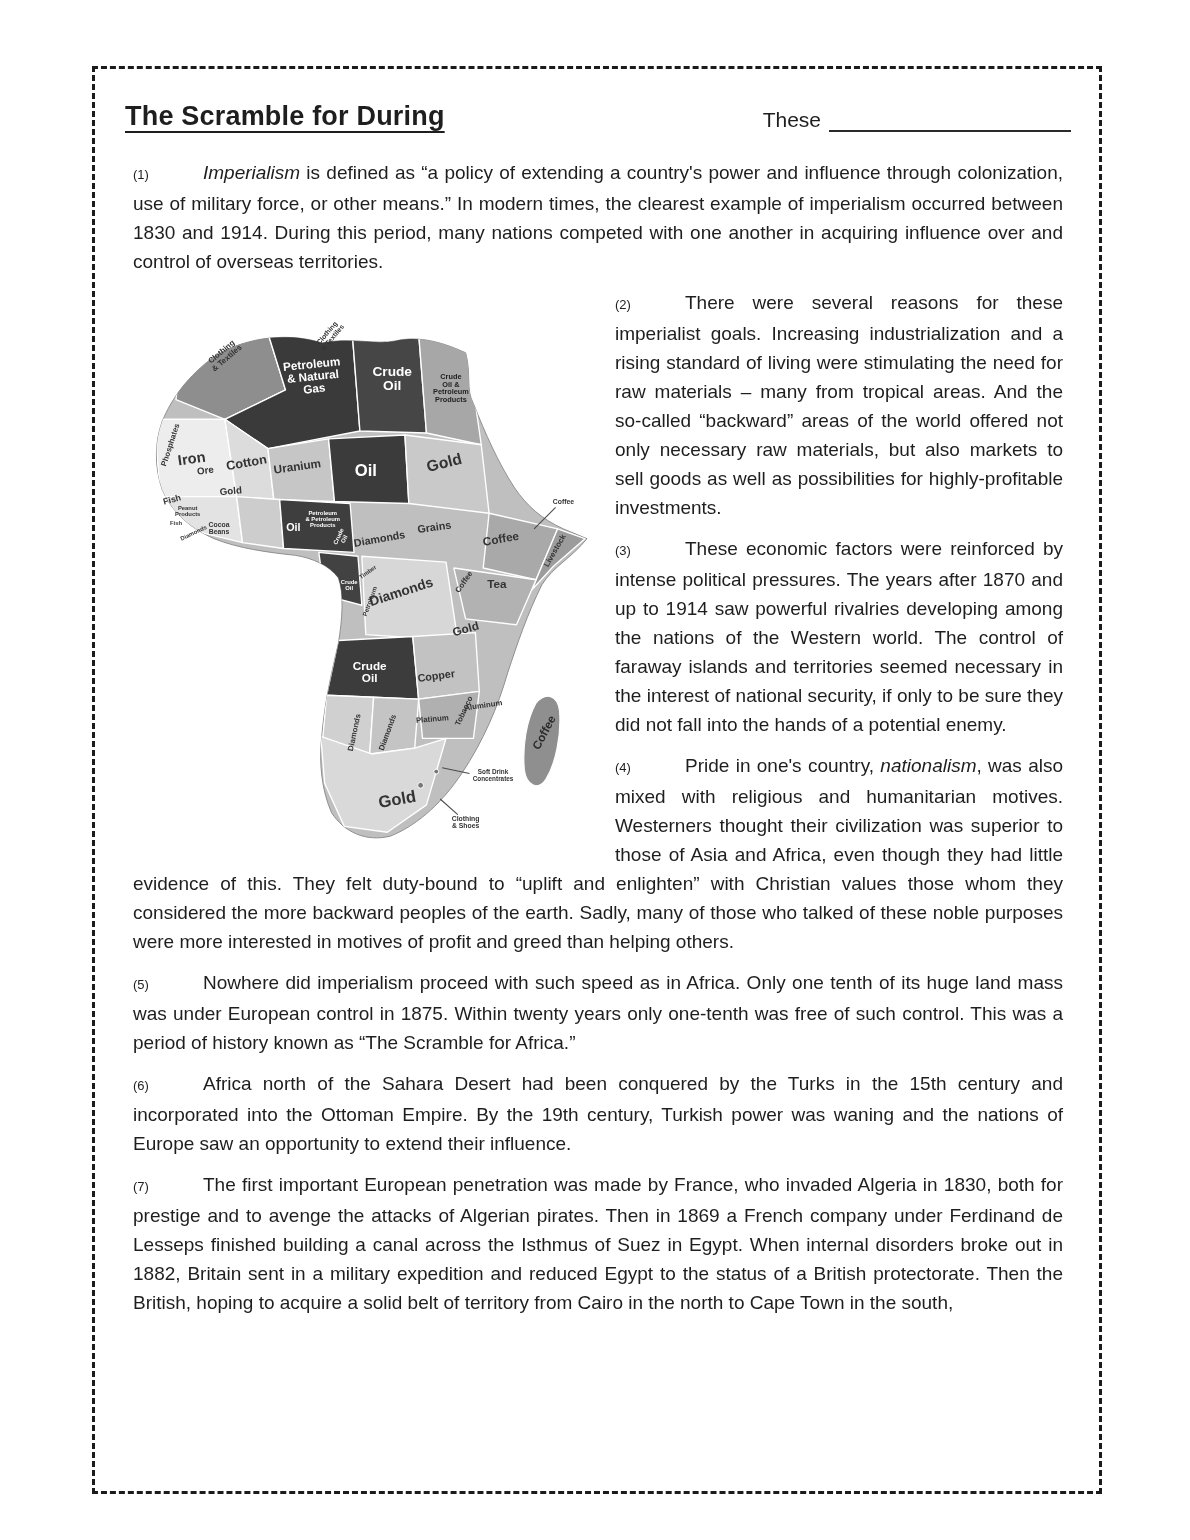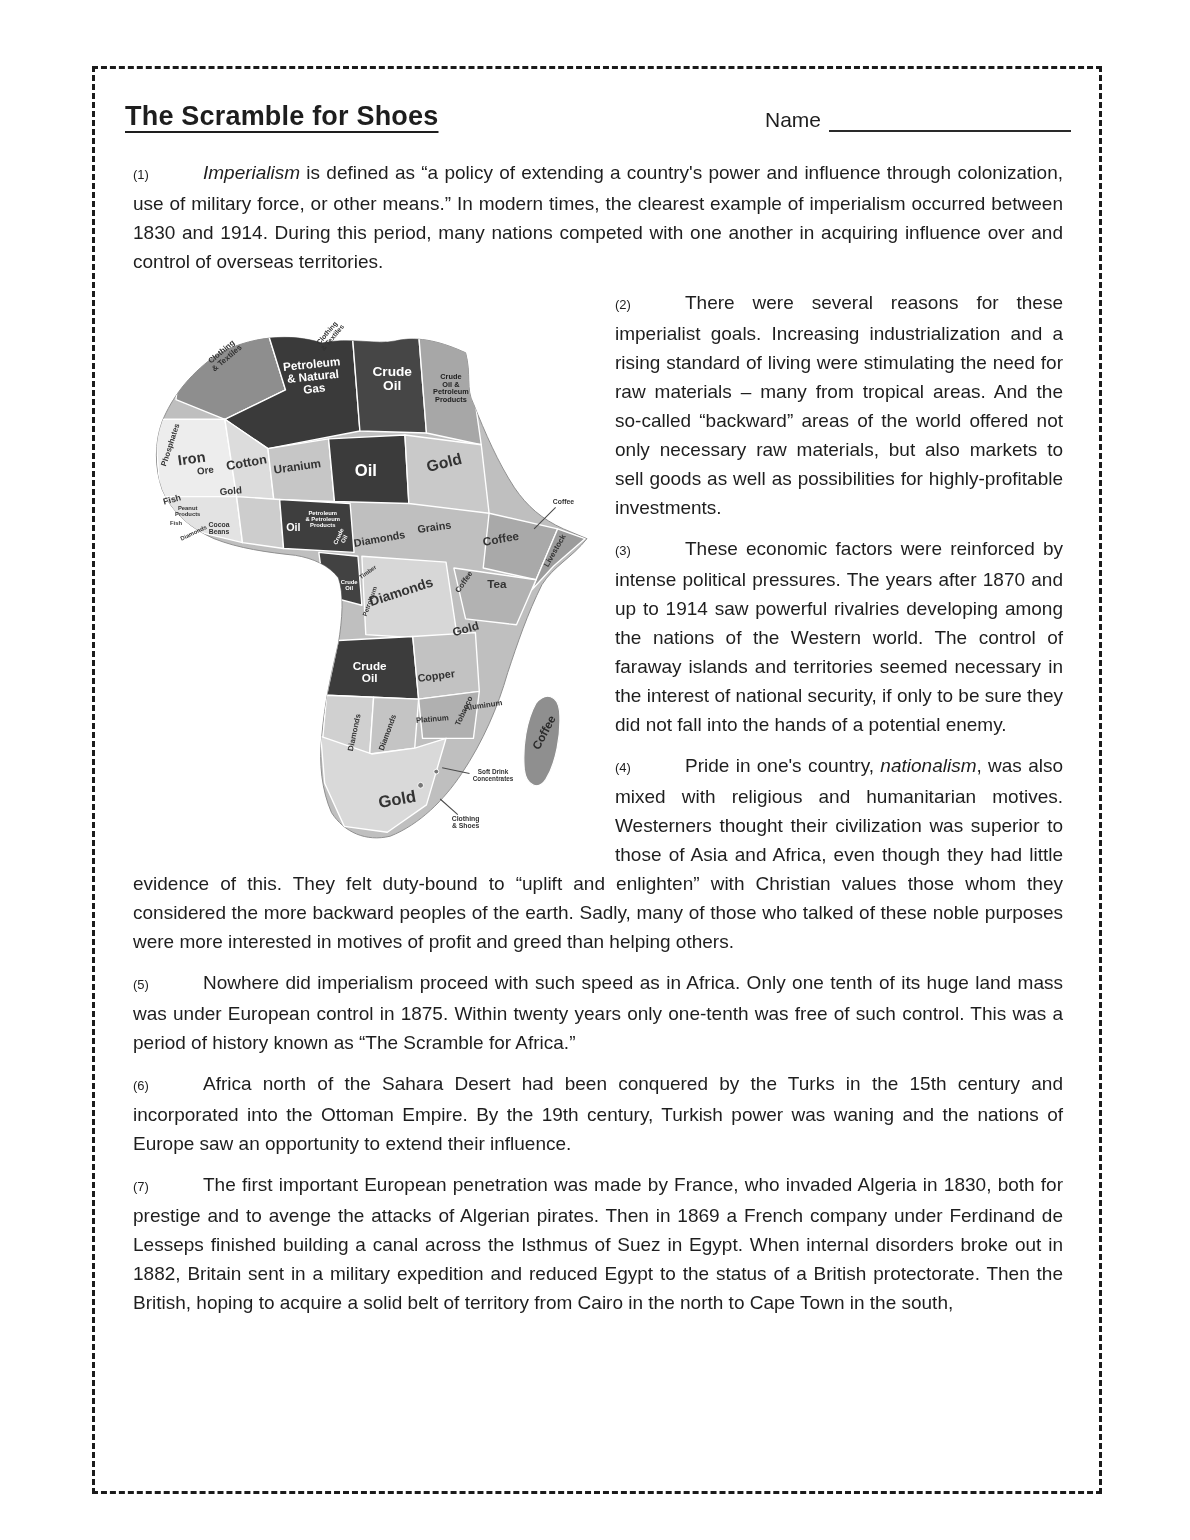--- a/index.html
+++ b/index.html
@@ -34,23 +34,23 @@
   .map-regions polygon{stroke:#ffffff;stroke-width:1.4;stroke-linejoin:round;}
   .callouts line{stroke:#4a4a4a;stroke-width:1.1;}
   i{font-style:italic;}
 </style>
 </head>
 <body>
 
 <div class="sheet">
 
   <div class="header-row">
-    <div class="doc-title">The Scramble for Shoes</div>
+    <div class="doc-title">The Scramble for During</div>
     <div class="name-area">
-      <span>Name</span>
+      <span>These</span>
       <span class="name-blank"></span>
     </div>
   </div>
 
   <div class="body-text">
 
     <p class="para"><span class="pnum">(1)</span><i>Imperialism</i><span> is defined as “a policy of extending a country's power and influence through colonization, use of military force, or other means.” In modern times, the clearest example of imperialism occurred between 1830 and 1914. During this period, many nations competed with one another in acquiring influence over and control of overseas territories.</span></p>
 
     <figure class="map-fig">
       <svg viewBox="0 0 480 560" xmlns="http://www.w3.org/2000/svg">

